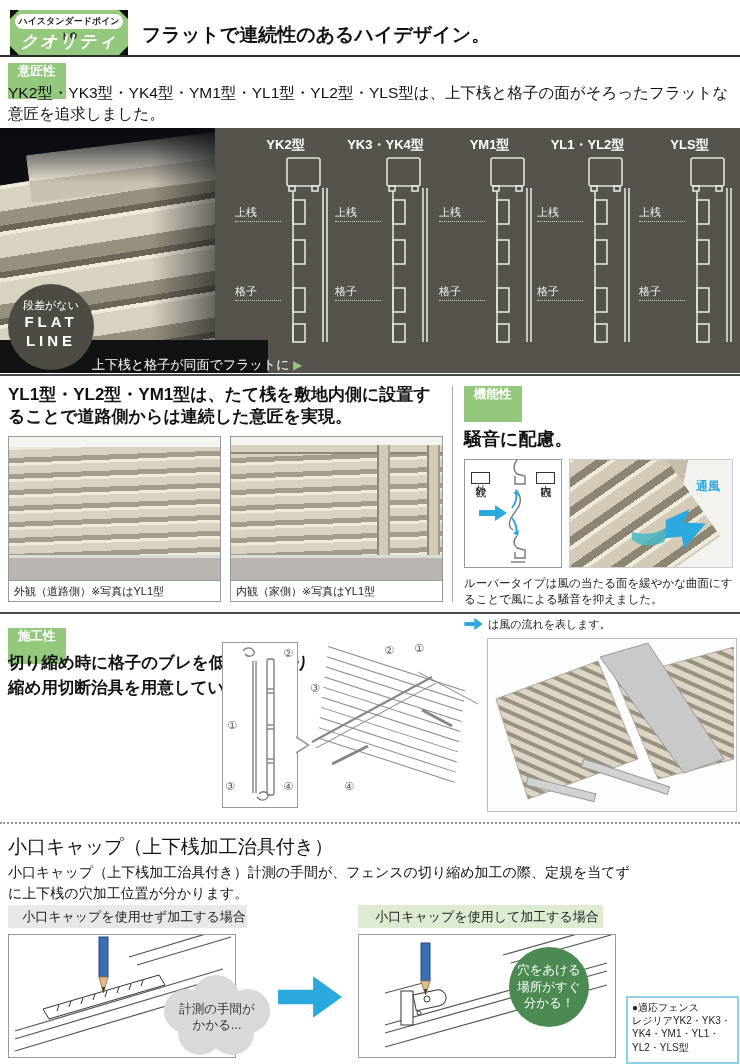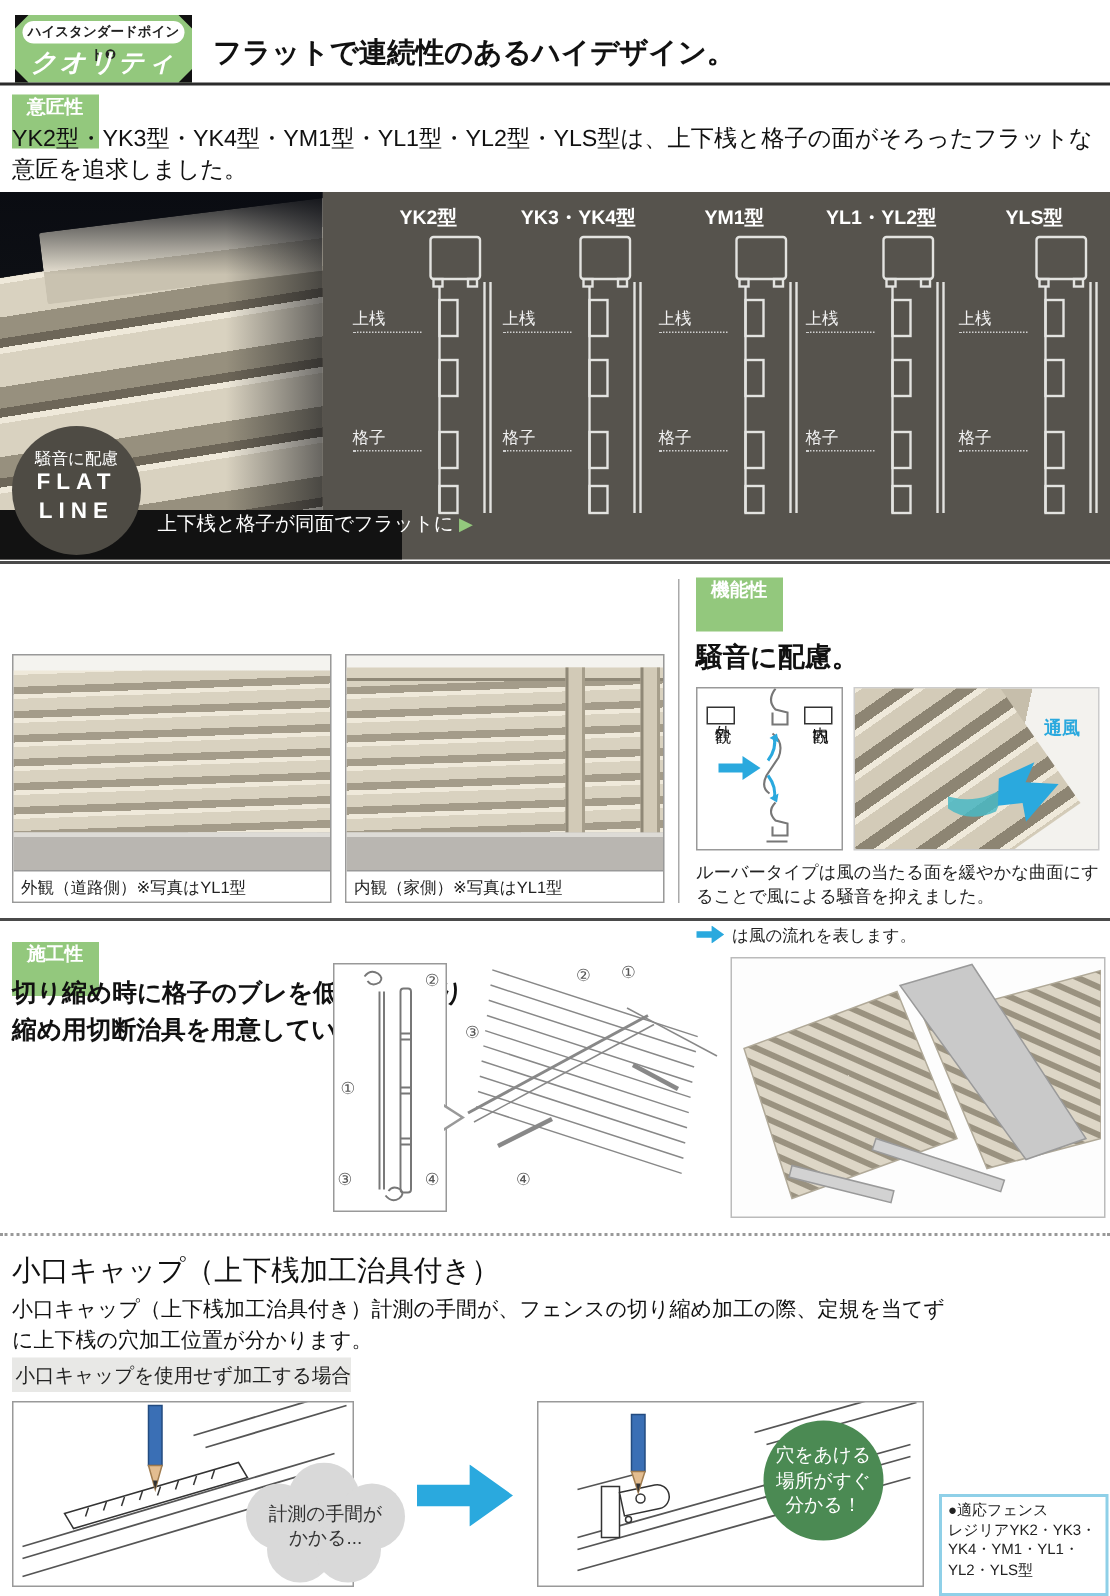--- a/index.html
+++ b/index.html
@@ -33,21 +33,21 @@
   .panel{position:absolute;left:0;top:128px;width:740px;height:245px;background:#56534d;}
   .panel-photo{position:absolute;left:0;top:0;width:215px;height:212px;overflow:hidden;background:#0d0f14;}
   .louver-bg{position:absolute;left:-40px;top:40px;width:320px;height:260px;transform:rotate(-9deg);
       background:repeating-linear-gradient(180deg,#efe9da 0 4px,#d9d2c0 4px 26px,#97907e 26px 40px,#6d6658 40px 46px);}
   .rail-photo{position:absolute;left:28px;top:14px;width:200px;height:48px;transform:rotate(-7deg);
       background:linear-gradient(180deg,#e8e2d3 0 55%,#c9c2b0 55% 100%);border-right:16px solid #a49c88;border-radius:2px;}
   .photo-shade{position:absolute;left:0;top:0;width:215px;height:212px;
       background:linear-gradient(180deg,rgba(10,12,18,.95) 0,rgba(10,12,18,0) 26%),
                  linear-gradient(90deg,rgba(10,12,18,0) 70%,rgba(10,12,18,.55) 100%);}
   .flat-strip{position:absolute;left:0;top:212px;width:268px;height:33px;background:#121212;}
-  .flat-note{position:absolute;left:92px;top:0;font-size:13px;color:#fff;white-space:nowrap;margin-left:13px;}
+  .flat-note{position:absolute;left:92px;top:16px;font-size:13px;color:#fff;white-space:nowrap;}
   .flat-arrow{color:#93c87d;font-size:12px;}
   .flat-circle{position:absolute;left:8px;top:156px;width:86px;height:86px;border-radius:50%;
       background:#4e4b44;color:#fff;text-align:center;z-index:3;}
   .fc-top{display:block;font-size:11px;margin-top:14px;}
   .fc-main{display:block;font-size:15px;font-weight:bold;letter-spacing:4px;line-height:1.25;}
 
   
   .diagrams{position:absolute;left:215px;top:0;width:525px;height:245px;}
   .dcol{position:absolute;top:0;width:105px;height:245px;}
   .dcol-title{position:absolute;left:0;right:0;top:8px;text-align:center;color:#fff;
@@ -98,21 +98,21 @@
       border-color:transparent transparent transparent #fff;}
   .cnum{position:absolute;font-size:11px;color:#555;}
   .iso{position:absolute;left:302px;top:28px;width:180px;height:170px;}
   .s3-photo{position:absolute;left:487px;top:24px;width:248px;height:172px;border:1px solid #bbb;background:#fdfdfd;overflow:hidden;}
 
   
   .dotted-rule{position:absolute;left:0;right:0;top:822px;border-top:2px dotted #999;}
   .section4{position:absolute;left:0;top:830px;width:740px;height:234px;}
   .s4-heading{position:absolute;left:8px;top:4px;font-size:19px;color:#111;}
   .s4-desc{position:absolute;left:8px;top:32px;width:636px;font-size:14px;line-height:1.5;color:#111;}
-  .bar{position:absolute;top:75px;height:23px;font-size:13px;color:#222;text-align:right;line-height:23px;}
+  .bar{position:absolute;top:75px;height:23px;font-size:13px;color:#222;text-align:center;line-height:23px;padding-left:13px;}
   .bar-gray{left:8px;width:226px;background:#e8e8e6;}
   .bar-green{left:358px;width:232px;background:#dcebd2;}
   .capbox{position:absolute;top:104px;height:122px;border:1px solid #999;background:#fff;}
   .capbox-l{left:8px;width:226px;}
   .capbox-r{left:358px;width:232px;padding-left:24px;}
   .cloud{position:absolute;left:147px;top:40px;width:122px;height:86px;z-index:4;}
   .cloud-text{position:absolute;left:0;right:0;top:26px;text-align:center;font-size:12.5px;color:#333;line-height:1.3;}
   .big-arrow{position:absolute;left:278px;top:146px;}
   .green-circle{position:absolute;left:150px;top:12px;width:80px;height:80px;border-radius:50%;background:#4b8a53;
       color:#fff;font-size:12.5px;line-height:1.35;text-align:center;display:flex;align-items:center;justify-content:center;z-index:4;}
@@ -210,27 +210,28 @@
       </div>
     </div>
 
     <div class="flat-strip">
       <div class="flat-note">
         <span>上下桟と格子が同面でフラットに</span>
         <span class="flat-arrow">▶</span>
       </div>
     </div>
     <div class="flat-circle">
-      <span class="fc-top">騒音に配慮</span>
+      <span class="fc-top">段差がない</span>
       <span class="fc-main">FLAT</span>
       <span class="fc-main">LINE</span>
     </div>
   </div>
 
   <div class="section2">
+    <div class="s2-heading">YL1型・YL2型・YM1型は、たて桟を敷地内側に設置することで道路側からは連続した意匠を実現。</div>
     <div class="s2-photos">
       <div class="photo2">
         <div class="p2-louvers"></div>
         <div class="p2-ground"></div>
         <div class="p2-cap">
           <span>外観（道路側）</span>
           <span>※写真はYL1型</span>
         </div>
       </div>
       <div class="photo2">
@@ -363,20 +364,21 @@
       </svg>
     </div>
   </div>
 
   <div class="dotted-rule"></div>
   <div class="section4">
     <div class="s4-heading">小口キャップ（上下桟加工治具付き）</div>
     <div class="s4-desc">小口キャップ（上下桟加工治具付き）計測の手間が、フェンスの切り縮め加工の際、定規を当てずに上下桟の穴加工位置が分かります。</div>
 
     <div class="bar bar-gray">小口キャップを使用せず加工する場合</div>
+    <div class="bar bar-green">小口キャップを使用して加工する場合</div>
 
     <div class="capbox capbox-l">
       <svg width="224" height="120" viewBox="0 0 224 120">
         <g fill="none" stroke="#555" stroke-width="1.2">
           <line x1="6" y1="96" x2="214" y2="34"></line>
             <line x1="6" y1="104" x2="214" y2="42"></line>
           <line x1="6" y1="116" x2="214" y2="54"></line>
             <line x1="120" y1="22" x2="220" y2="-8"></line>
           <line x1="128" y1="30" x2="222" y2="2"></line>
         </g>

